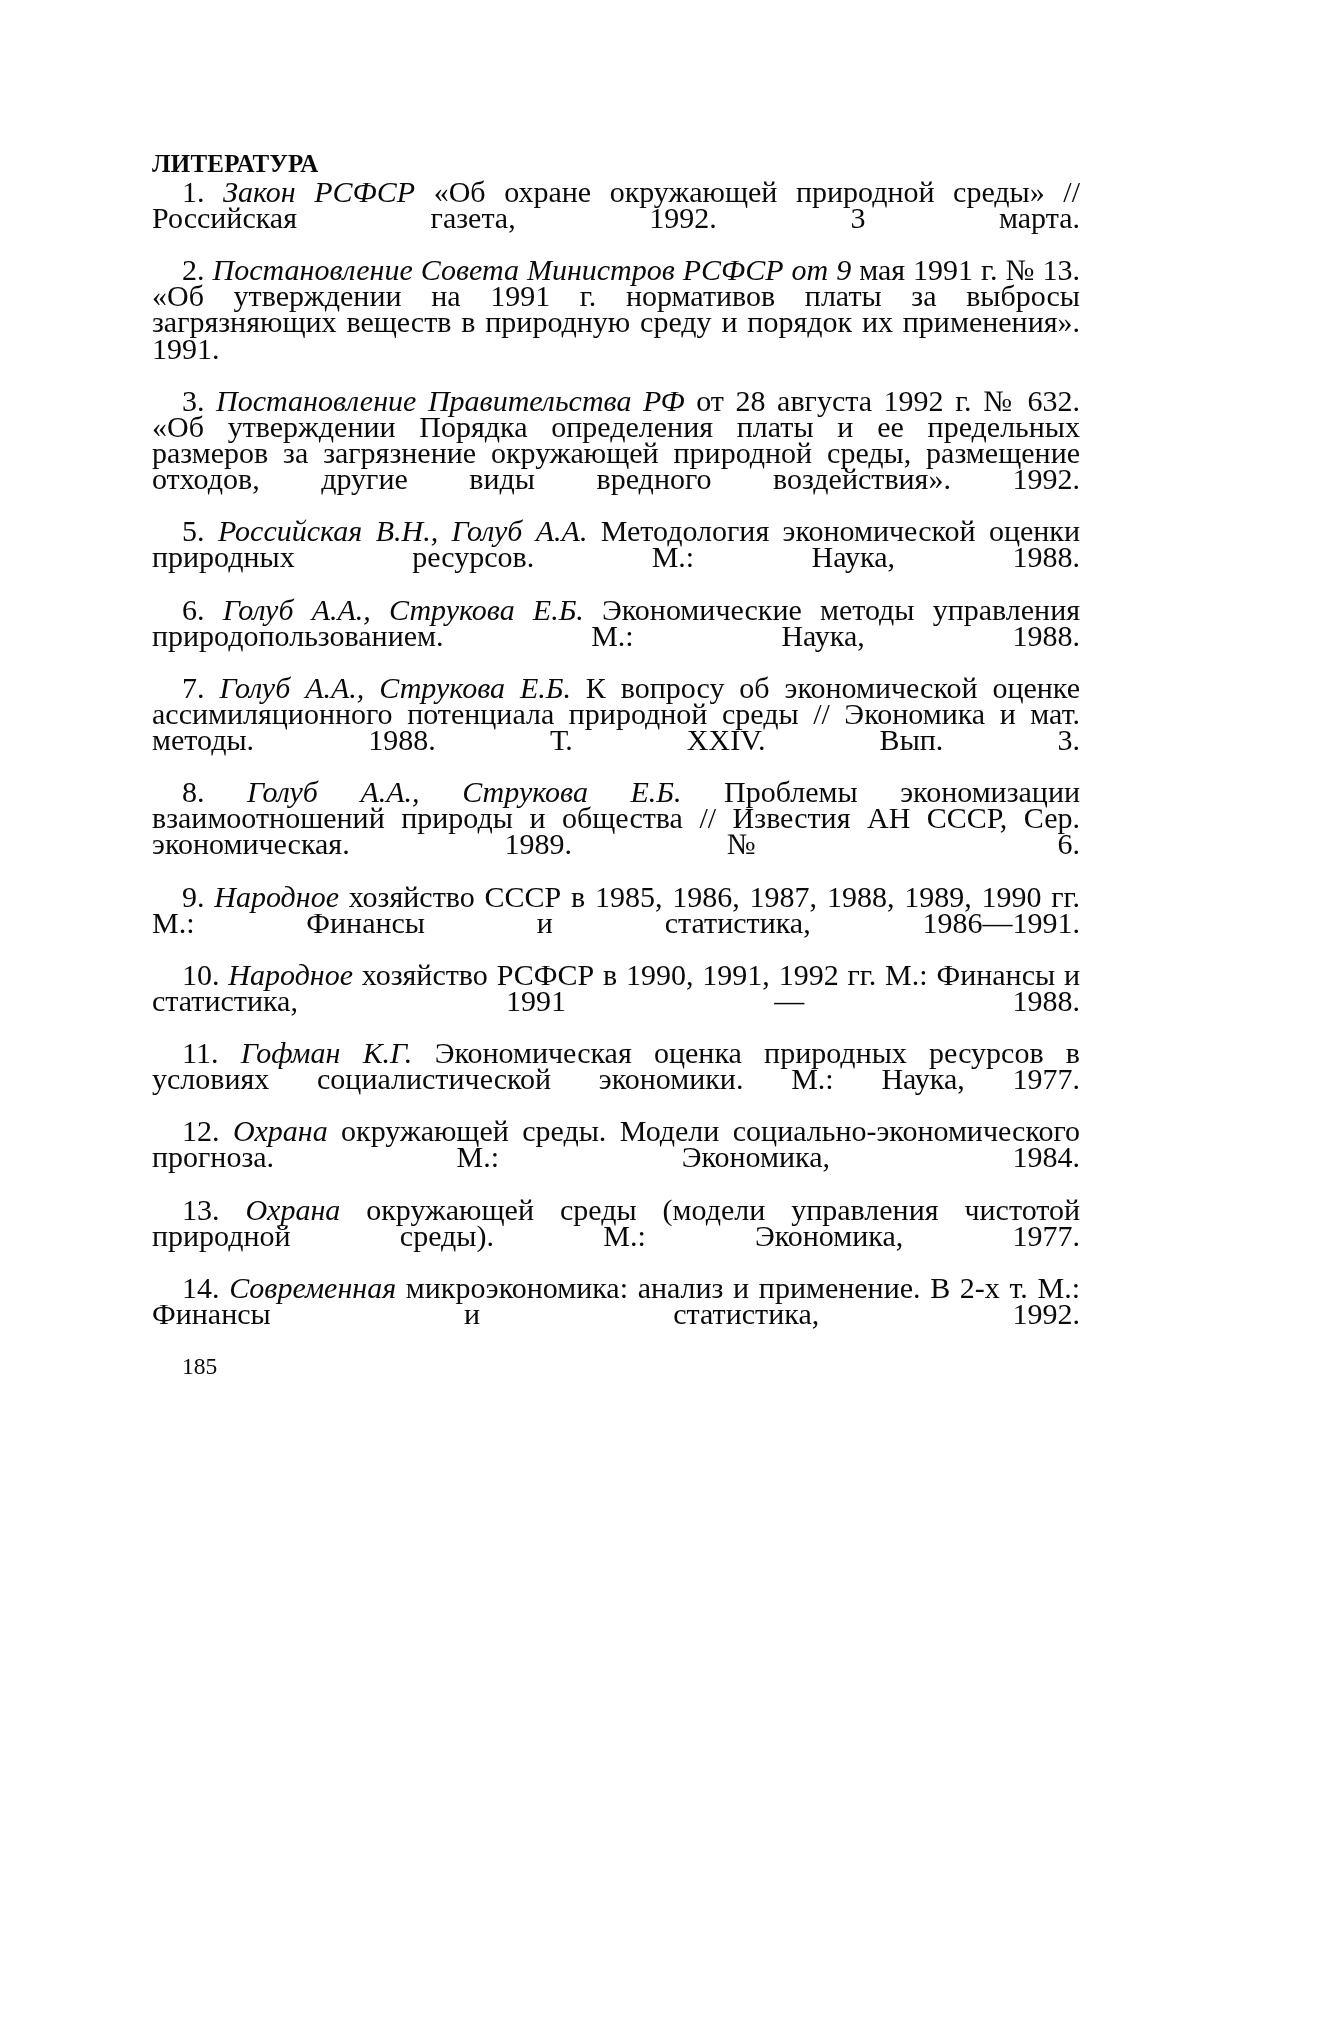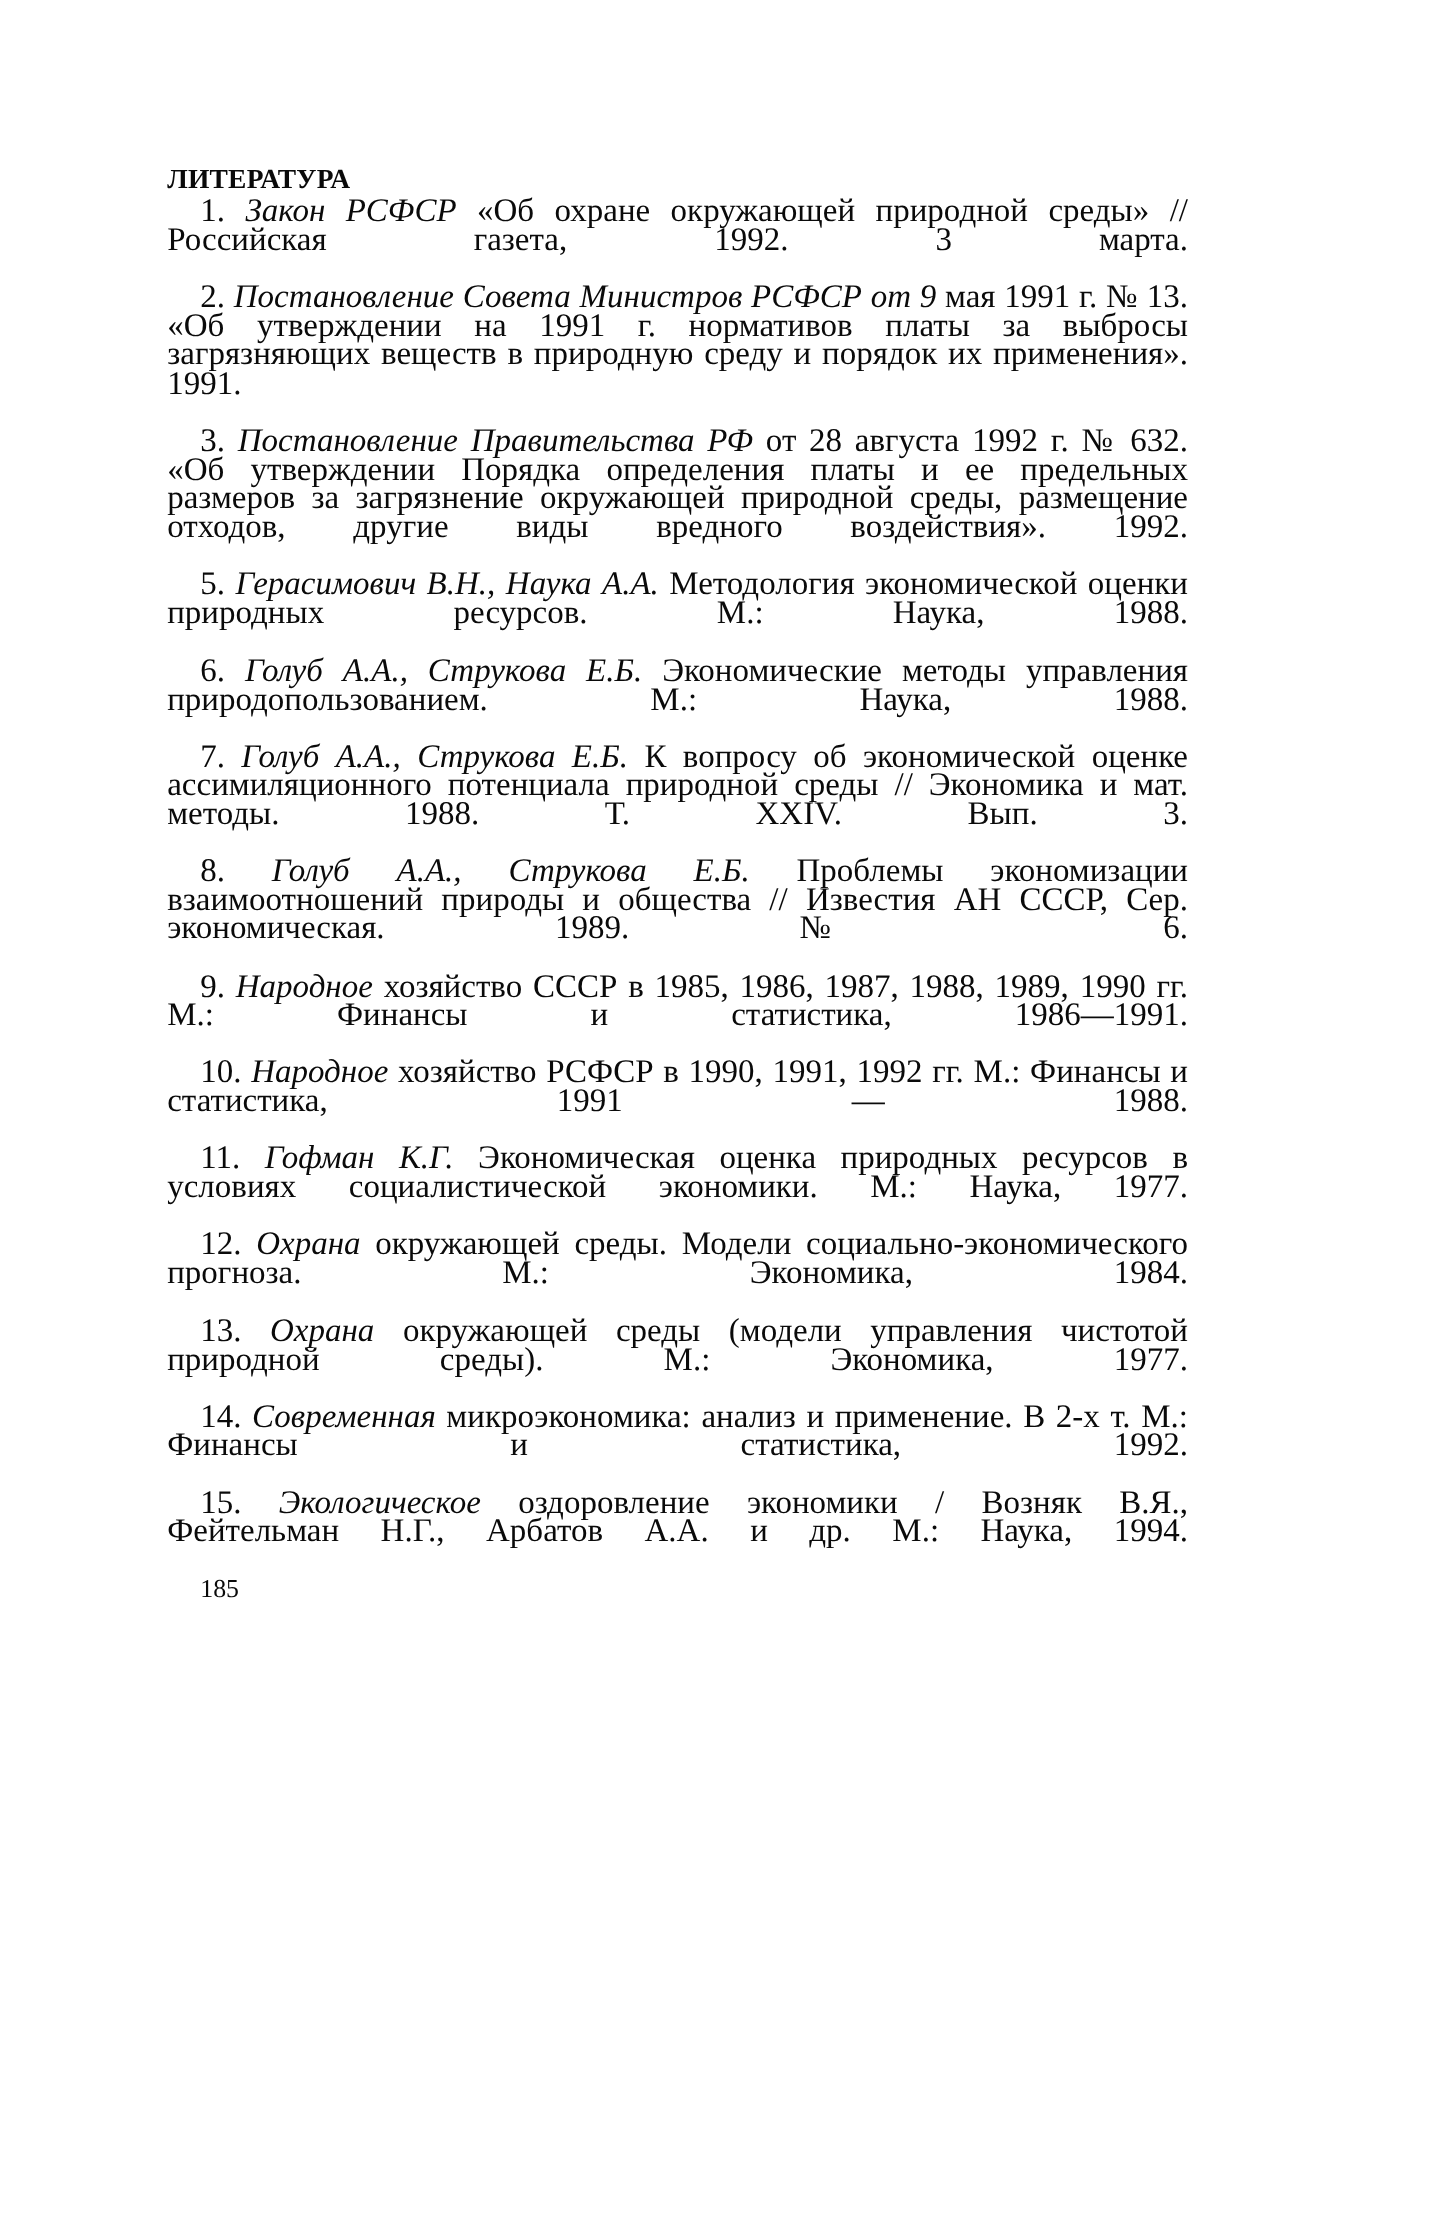--- a/index.html
+++ b/index.html
@@ -79,29 +79,28 @@
 
 <div class="page">
   <div class="text-block">
 
     <h1 class="section-heading">ЛИТЕРАТУРА</h1>
 
     <div id="reference-list">
         <p class="ref"><span>1.</span> <i class="ital">Закон РСФСР</i><span> «Об охране окружающей природной среды» // Российская газета, 1992. 3 марта.</span></p>
         <p class="ref"><span>2.</span> <i class="ital">Постановление Совета Министров РСФСР от 9</i><span> мая 1991 г. № 13. «Об утверждении на 1991 г. нормативов платы за выбросы загрязняющих веществ в природную среду и порядок их применения». 1991.</span></p>
         <p class="ref"><span>3.</span> <i class="ital">Постановление Правительства РФ</i><span> от 28 августа 1992 г. № 632. «Об утверждении Порядка определения платы и ее предельных размеров за загрязнение окружающей природной среды, размещение отходов, другие виды вредного воздействия». 1992.</span></p>
-        <p class="ref"><span>5.</span> <i class="ital">Герасимович В.Н., Наука А.А.</i><span> Методология экономической оценки природных ресурсов. М.: Наука, 1988.</span></p>
+        <p class="ref"><span>5.</span> <i class="ital">Российская В.Н., Голуб А.А.</i><span> Методология экономической оценки природных ресурсов. М.: Наука, 1988.</span></p>
         <p class="ref"><span>6.</span> <i class="ital">Голуб А.А., Струкова Е.Б.</i><span> Экономические методы управления природопользованием. М.: Наука, 1988.</span></p>
         <p class="ref"><span>7.</span> <i class="ital">Голуб А.А., Струкова Е.Б.</i><span> К вопросу об экономической оценке ассимиляционного потенциала природной среды // Экономика и мат. методы. 1988. Т. XXIV. Вып. 3.</span></p>
         <p class="ref"><span>8.</span> <i class="ital">Голуб А.А., Струкова Е.Б.</i><span> Проблемы экономизации взаимоотношений природы и общества // Известия АН СССР, Сер. экономическая. 1989. № 6.</span></p>
         <p class="ref"><span>9.</span> <i class="ital">Народное</i><span> хозяйство СССР в 1985, 1986, 1987, 1988, 1989, 1990 гг. М.: Финансы и статистика, 1986—1991.</span></p>
         <p class="ref"><span>10.</span> <i class="ital">Народное</i><span> хозяйство РСФСР в 1990, 1991, 1992 гг. М.: Финансы и статистика, 1991 — 1988.</span></p>
         <p class="ref"><span>11.</span> <i class="ital">Гофман К.Г.</i><span> Экономическая оценка природных ресурсов в условиях социалистической экономики. М.: Наука, 1977.</span></p>
         <p class="ref"><span>12.</span> <i class="ital">Охрана</i><span> окружающей среды. Модели социально-экономического прогноза. М.: Экономика, 1984.</span></p>
         <p class="ref"><span>13.</span> <i class="ital">Охрана</i><span> окружающей среды (модели управления чистотой природной среды). М.: Экономика, 1977.</span></p>
         <p class="ref"><span>14.</span> <i class="ital">Современная</i><span> микроэкономика: анализ и применение. В 2-х т. М.: Финансы и статистика, 1992.</span></p>
-        <p class="ref"><span>15.</span> <i class="ital">Экологическое</i><span> оздоровление экономики / Возняк В.Я., Фейтельман Н.Г., Арбатов А.А. и др. М.: Наука, 1994.</span></p>
       </div>
 
     <p class="page-number">185</p>
 
   </div>
 </div>
 
 </body></html>

